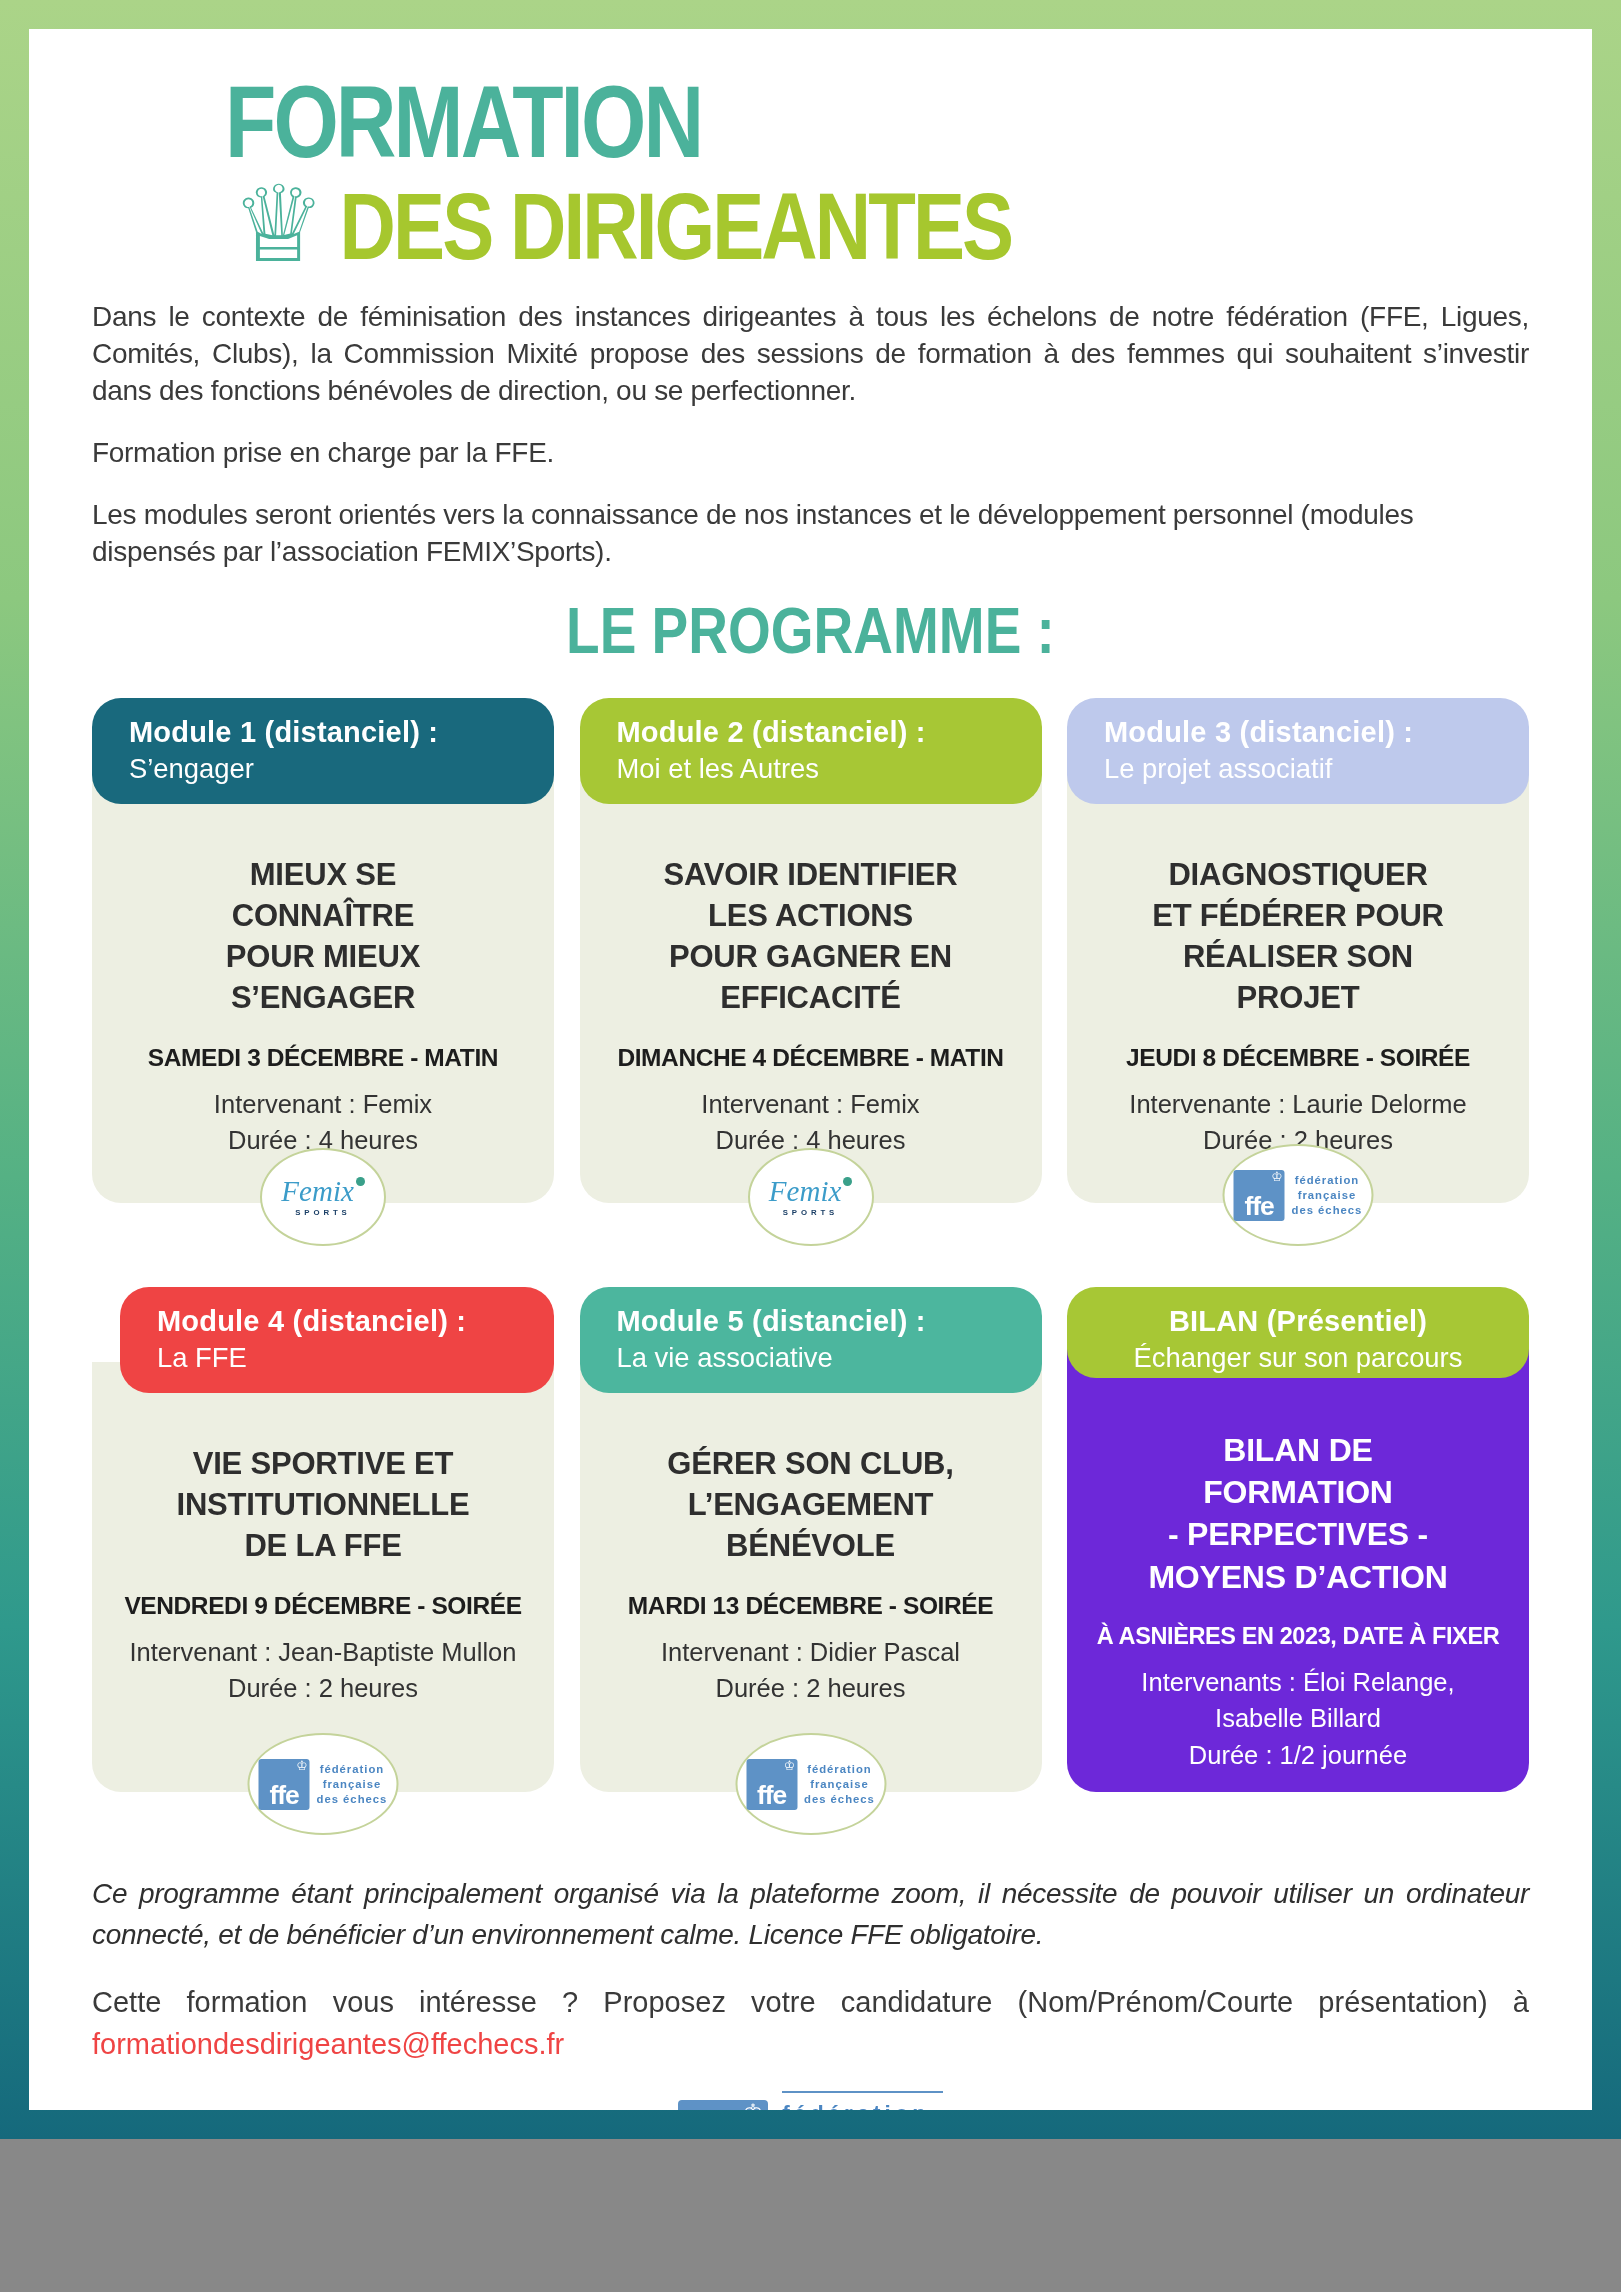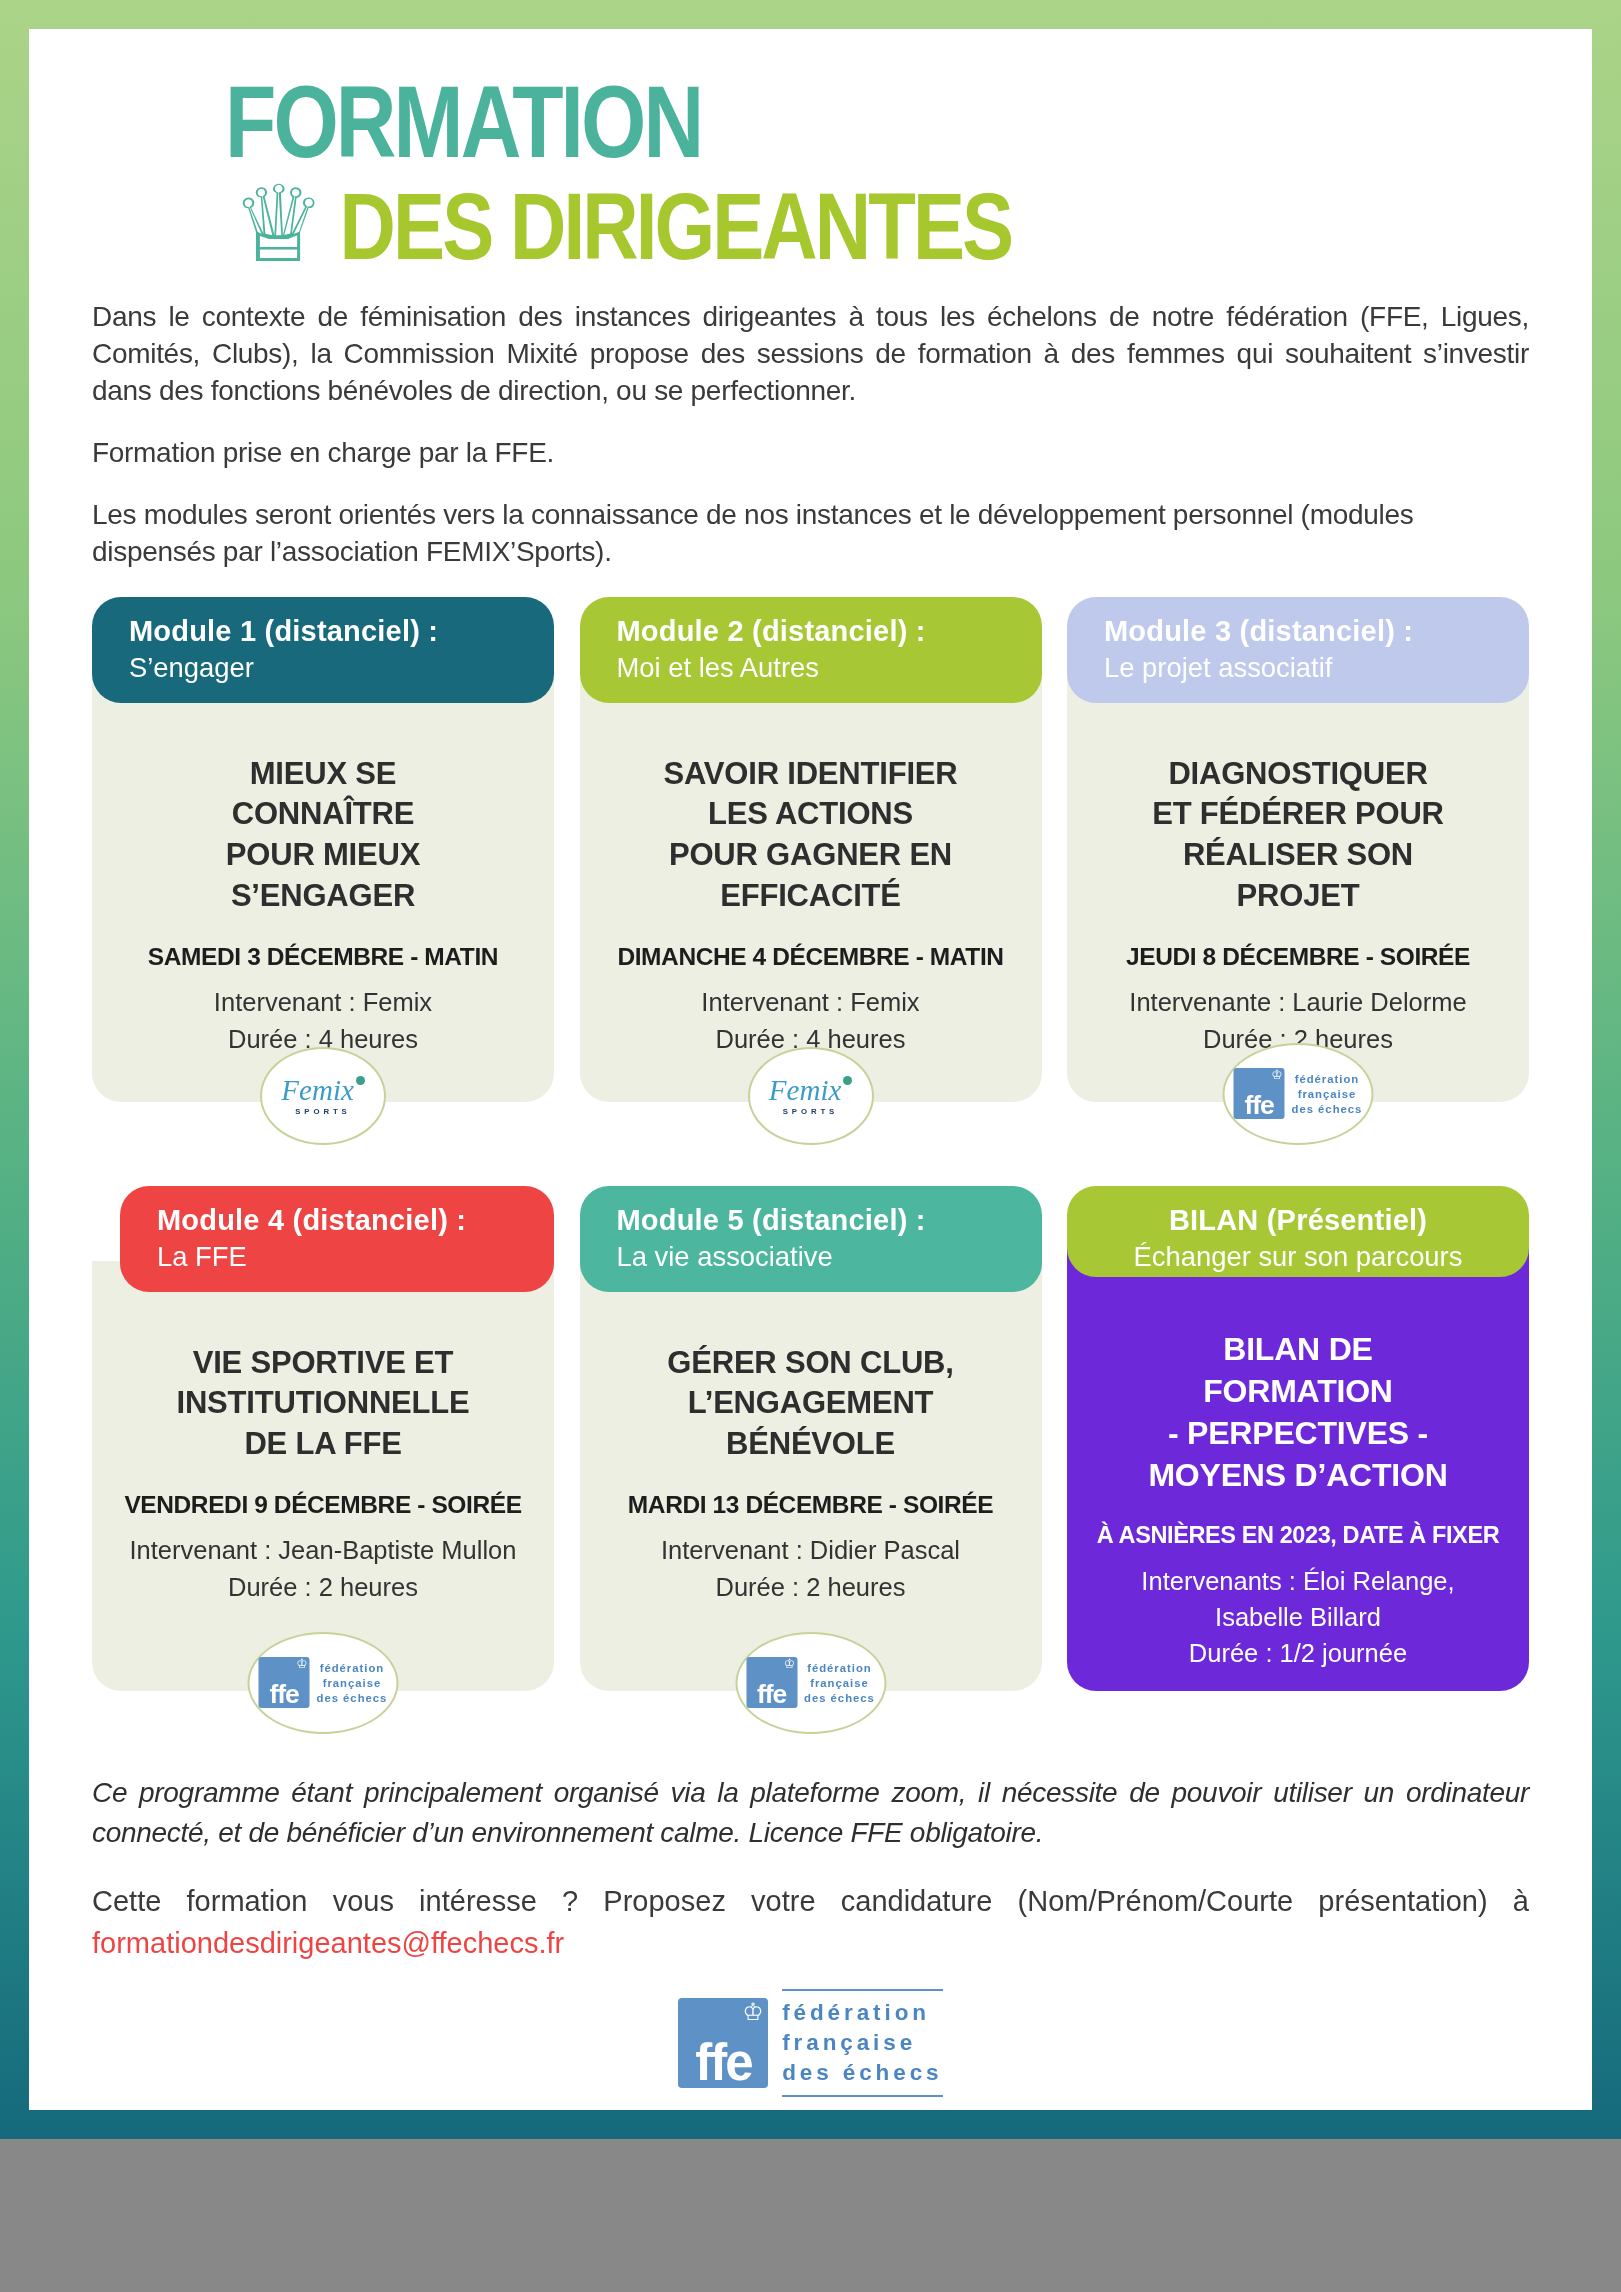--- a/index.html
+++ b/index.html
@@ -114,20 +114,23 @@
         <span class="title-line2">DES DIRIGEANTES</span>
       </div>
     </div>
 
     <div class="intro">
       <p>Dans le contexte de féminisation des instances dirigeantes à tous les échelons de notre fédération (FFE, Ligues, Comités, Clubs), la Commission Mixité propose des sessions de formation à des femmes qui souhaitent s’investir dans des fonctions bénévoles de direction, ou se perfectionner.</p>
       <p>Formation prise en charge par la FFE.</p>
       <p>Les modules seront orientés vers la connaissance de nos instances et le développement personnel (modules dispensés par l’association FEMIX’Sports).</p>
     </div>
 
+    <div class="program-heading-wrap">
+      <span class="program-heading">LE PROGRAMME :</span>
+    </div>
 
     <div class="cards">
 
       <div class="card">
         <div class="card-header" style="background: rgb(25, 105, 125);">
           <div class="hl1">Module 1 (distanciel) :</div>
           <div class="hl2">S’engager</div>
         </div>
         <div class="card-body">
           <div class="card-title">MIEUX SE

